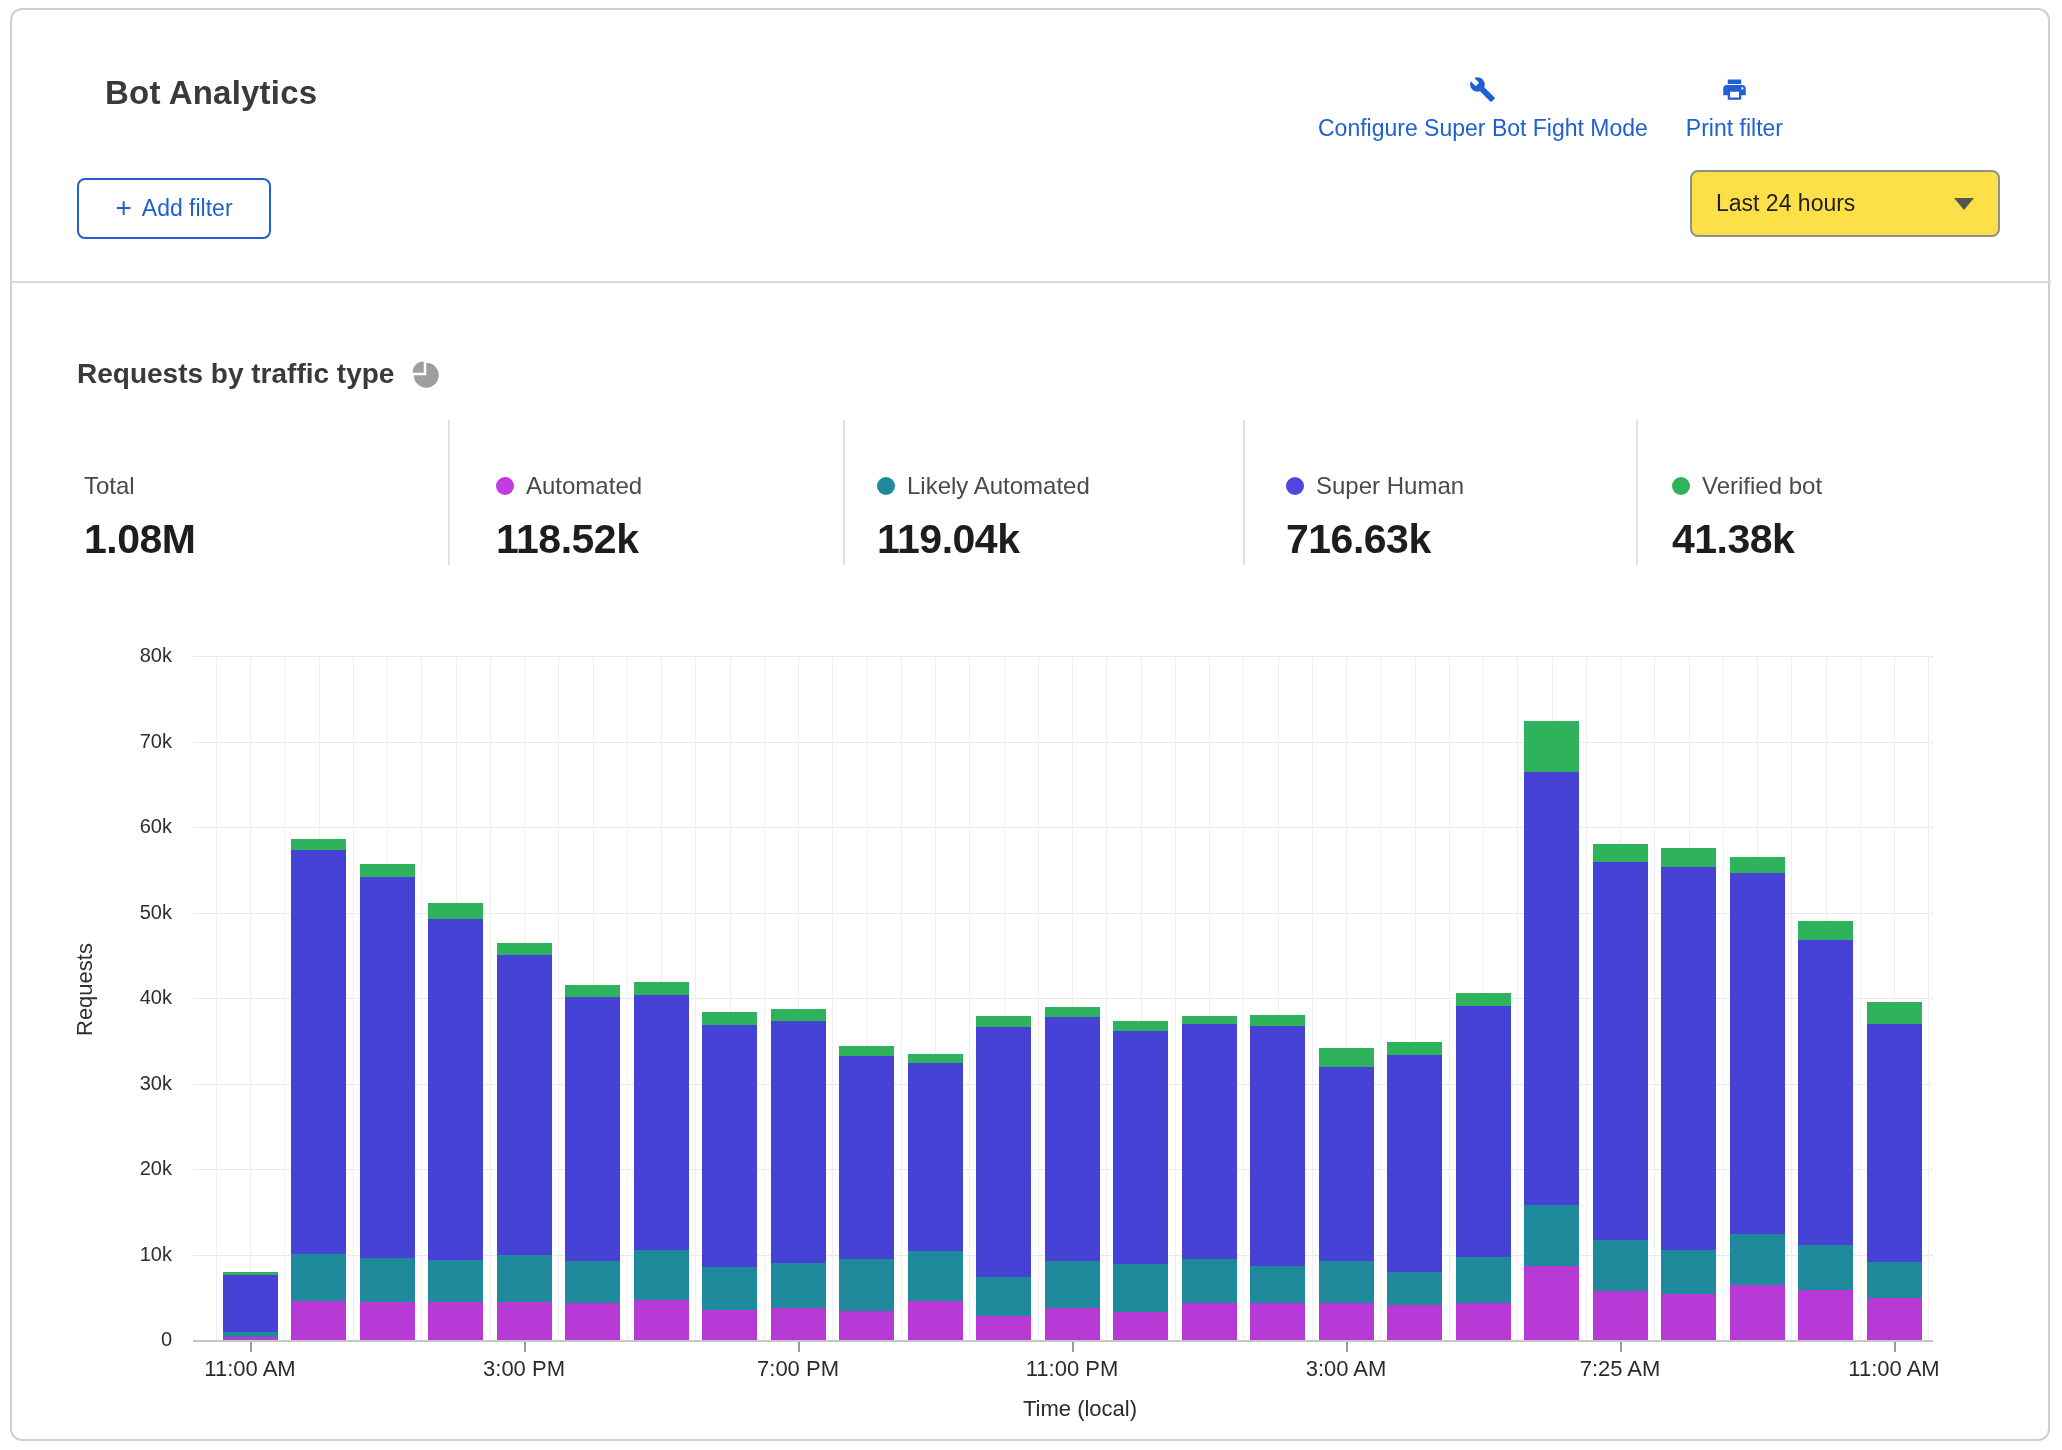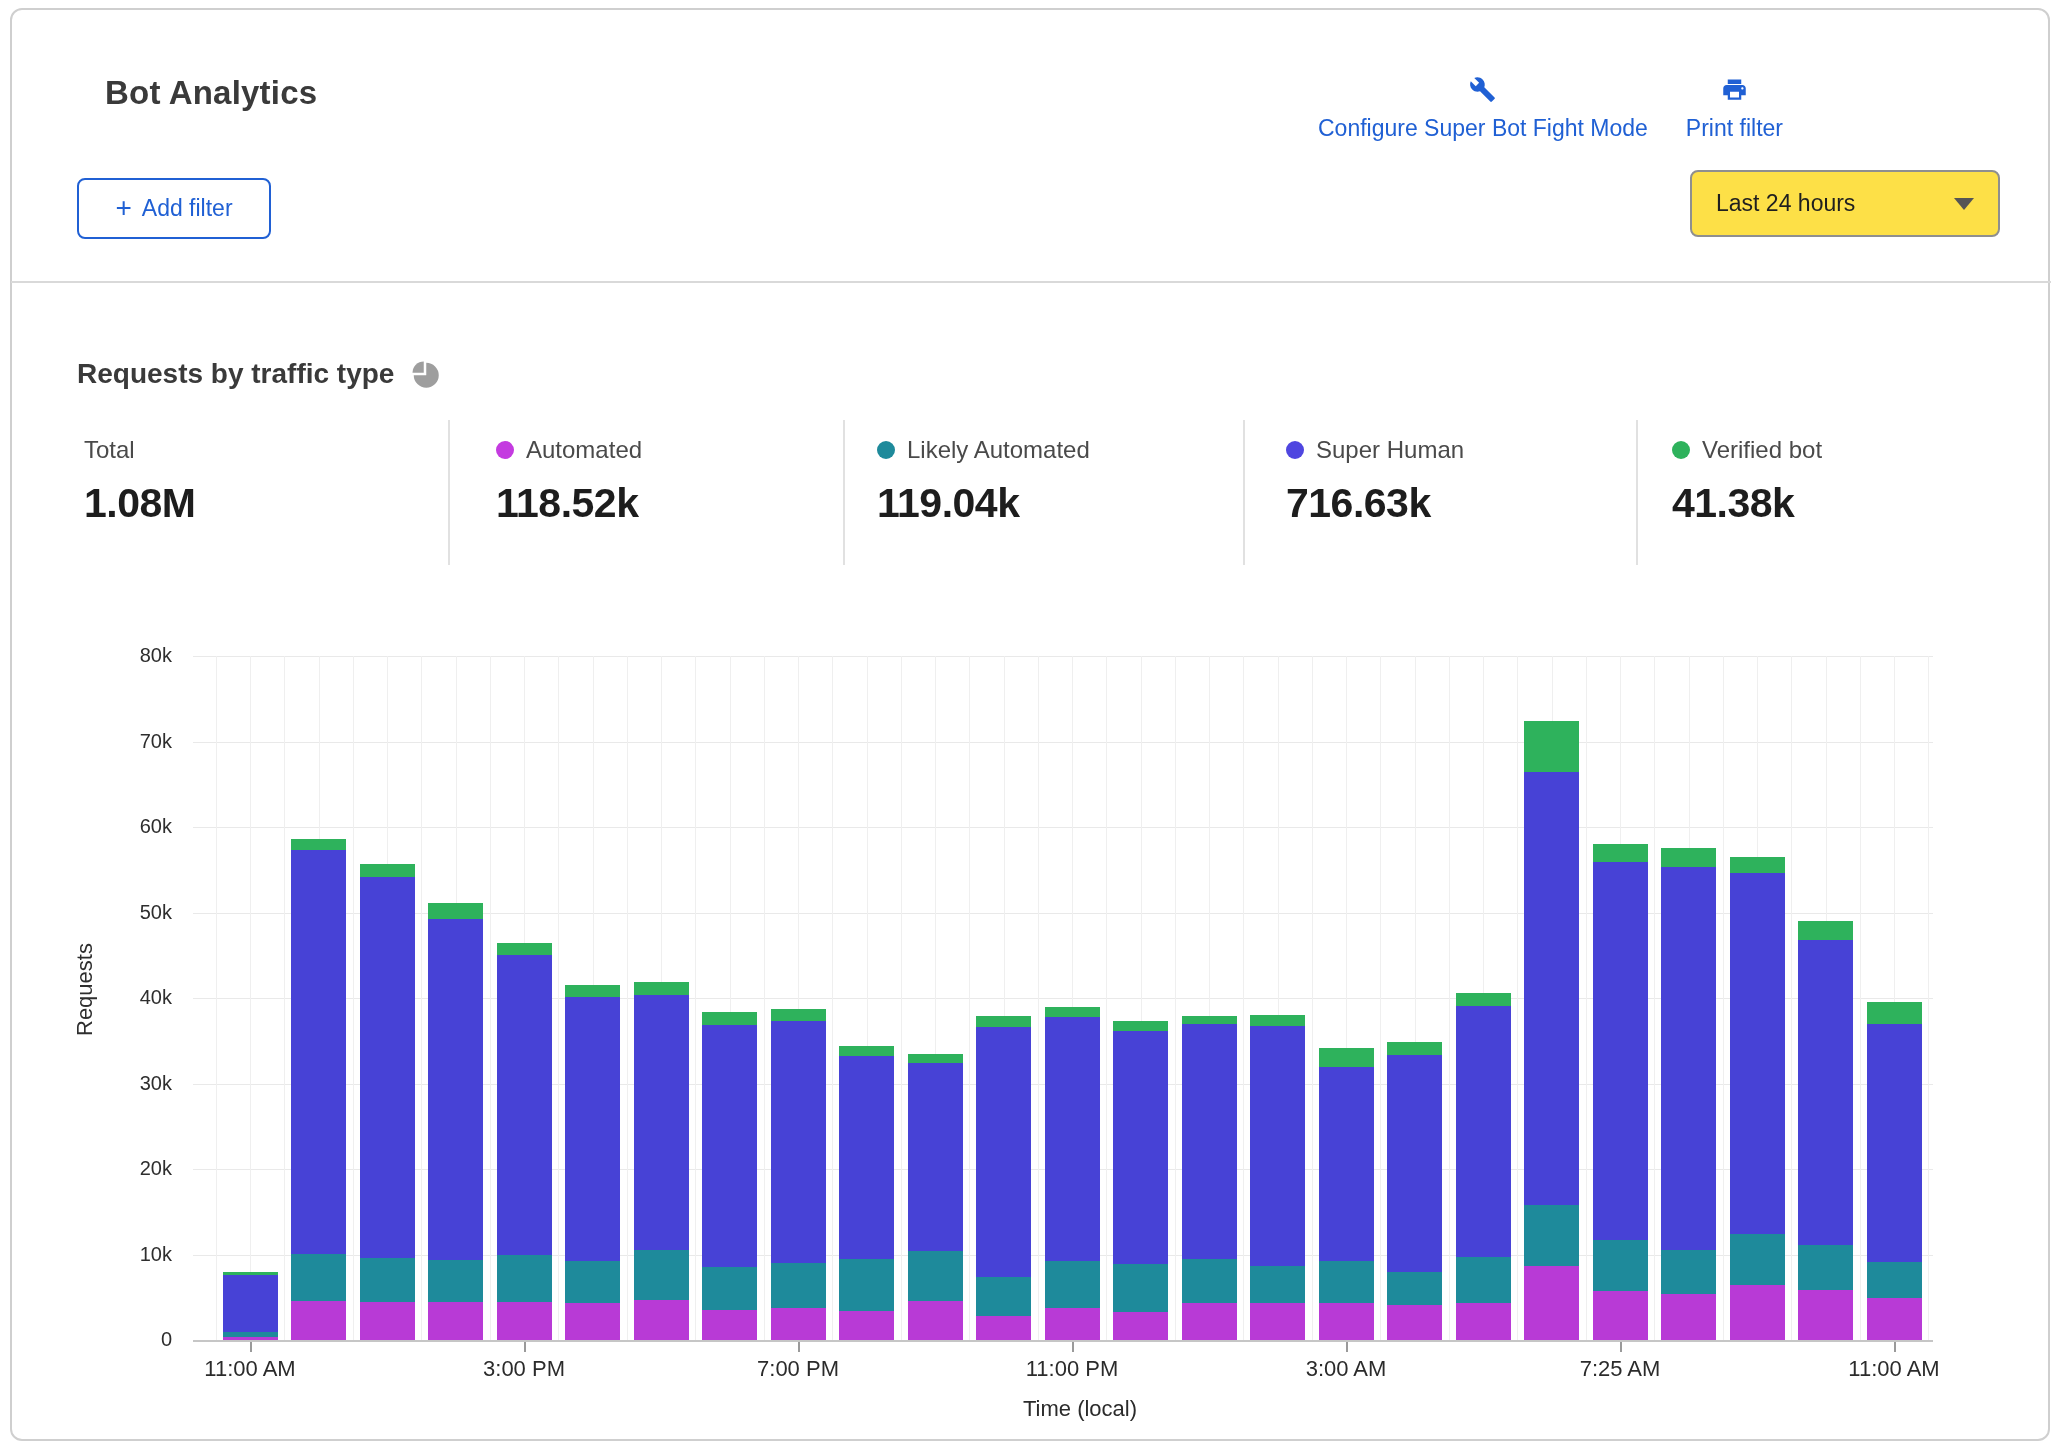--- a/index.html
+++ b/index.html
@@ -10,21 +10,21 @@
   .links{left:1318px;top:76px;display:flex;align-items:center;gap:14px;}
   .link{display:flex;align-items:center;gap:12px;color:#2060d4;font-size:23px;cursor:pointer;text-decoration:none;flex-direction:column;}
   .link + .link{margin-left:24px;}
   .btn-add{left:77px;top:178px;width:194px;height:61px;border:2px solid #2060d4;border-radius:8px;display:flex;align-items:center;justify-content:center;gap:10px;color:#2060d4;font-size:23px;cursor:pointer;background:#fff;box-sizing:border-box;}
   .plus{font-size:28px;font-weight:400;line-height:1;margin-top:-2px;}
   .select{left:1690px;top:170px;width:310px;height:67px;border:2px solid #8f8f8f;border-radius:8px;display:flex;align-items:center;box-sizing:border-box;padding:0 24px;font-size:23px;color:#1f1f1f;cursor:pointer;justify-content:space-between;background:#fde047;}
   .caret{width:0;height:0;border-left:10px solid transparent;border-right:10px solid transparent;border-top:12px solid #555;}
   .divider{left:11px;top:281px;width:2040px;height:2px;background:#d9d9d9;}
   .section-title{left:77px;top:358px;font-size:28px;font-weight:700;color:#3a3a3a;display:flex;align-items:center;gap:16px;}
   .stat{top:436px;}
-  .stat .lab{display:flex;align-items:center;gap:12px;font-size:24px;color:#4a4a4a;}
+  .stat .lab{display:flex;align-items:center;gap:12px;font-size:24px;color:#4a4a4a;margin-top:36px;}
   .dot{width:18px;height:18px;border-radius:50%;display:inline-block;}
   .stat .val{margin-top:16px;font-size:41px;font-weight:700;color:#1d1d1d;letter-spacing:-.5px;}
   .vdiv{top:420px;width:2px;height:145px;background:#e1e1e1;}
   
   .ylab{left:70px;top:907px;height:165px;width:30px;writing-mode:vertical-rl;transform:rotate(180deg);display:flex;align-items:center;justify-content:center;font-size:22px;color:#2e2e2e;}
   .ytick{width:90px;left:82px;text-align:right;font-size:20px;color:#2e2e2e;}
   .plot{left:193px;top:656px;width:1740px;height:684px;}
   .hgrid{left:0;width:100%;height:1px;background:#e9e9e9;}
   .vgrid{top:0;width:1px;height:684px;background:#efefef;}
   .axis{left:0;top:684px;width:100%;height:2px;background:#c6c6c6;}

